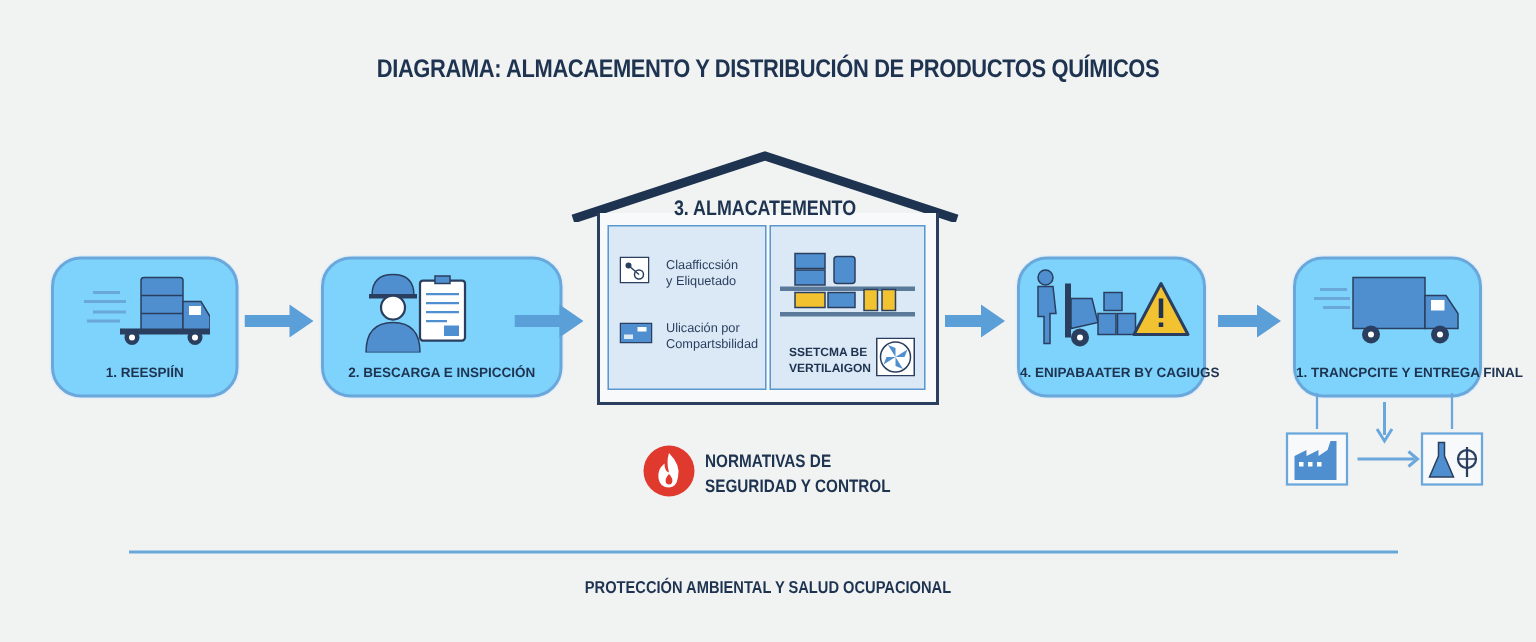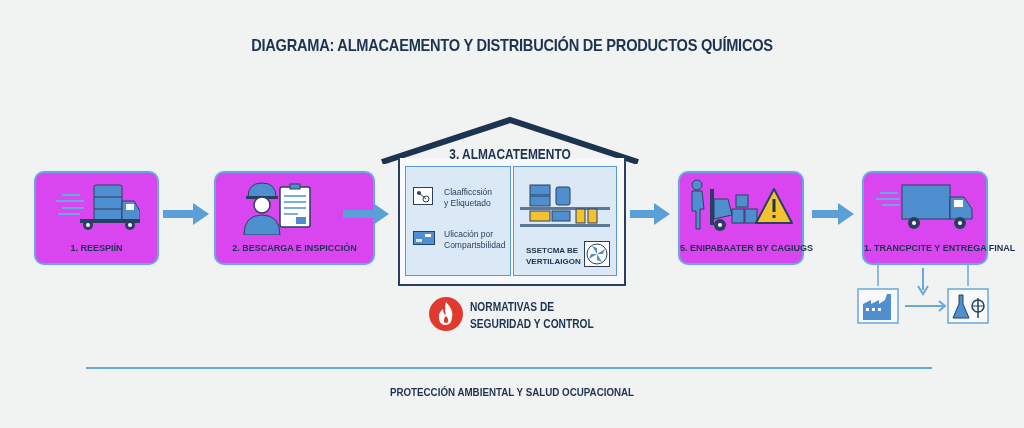--- a/index.html
+++ b/index.html
@@ -1,22 +1,22 @@
 <!DOCTYPE html>
 <html><head>
 <meta charset="utf-8">
 <style>
   html,body{margin:0;padding:0;}
   body{width:1024px;height:428px;background:#f1f2f2;position:relative;overflow:hidden;font-family:"Liberation Sans",sans-serif;}
   .title{position:absolute;top:36px;left:0;width:1024px;text-align:center;font-size:17px;font-weight:bold;color:#1d3350;letter-spacing:-0.3px;transform:scaleX(0.86);}
-  .box{position:absolute;background:#d946ef;border:2px solid #6aa8dc;border-radius:10px;box-shadow:0 0 0 1px #e4eef7;}
+  .box{position:absolute;background:#7dd3fc;border:2px solid #6aa8dc;border-radius:20px;box-shadow:0 0 0 1px #e4eef7;}
   .box .lbl{position:absolute;left:0;right:0;bottom:10px;text-align:center;font-size:9px;font-weight:bold;color:#1d3350;white-space:nowrap;}
   .box svg{position:absolute;}
   .arrow{position:absolute;}
-  .house{position:absolute;left:380px;top:116px;width:260px;height:170px;}
+  .house{position:absolute;left:380px;top:100px;width:260px;height:170px;}
   .house .wall{position:absolute;left:18px;top:42px;width:224px;height:126px;background:#f7f9fb;border:2px solid #2a3f5f;border-top:none;}
   .house .htitle{position:absolute;left:0;right:0;top:30px;text-align:center;font-size:14px;font-weight:bold;color:#1d3350;transform:scaleX(0.85);}
   .panel{position:absolute;background:#dbe8f5;border:1.5px solid #5b98cf;}
   .ptxt{position:absolute;font-size:8.5px;color:#2a3f5f;line-height:11px;}
   .vtxt{position:absolute;font-size:8px;font-weight:bold;color:#1d3350;line-height:11px;}
   .norm{position:absolute;left:428px;top:296px;}
   .norm .txt{position:absolute;left:42px;top:3px;font-size:12px;font-weight:bold;color:#1d3350;line-height:17px;white-space:nowrap;transform-origin:left top;transform:scaleX(0.85);}
   .hline{position:absolute;left:86px;top:367px;width:846px;height:2px;background:#6aa8dc;}
   .footer{position:absolute;top:386px;left:0;width:1024px;text-align:center;font-size:11.5px;font-weight:bold;color:#1d3350;transform:scaleX(0.85);}
 </style>
@@ -128,21 +128,21 @@
     <path d="M26 20 L40 20 L44 36 L26 40 Z" fill="#4f8fcf" stroke="#2a3f5f"></path>
     <circle cx="32" cy="46" r="6" fill="#2a3f5f"></circle>
       <circle cx="32" cy="46" r="2" fill="#fff"></circle>
     <rect x="48" y="16" width="12" height="12" fill="#4f8fcf" stroke="#2a3f5f"></rect>
       <rect x="44" y="30" width="12" height="14" fill="#4f8fcf" stroke="#2a3f5f"></rect>
       <rect x="57" y="30" width="12" height="14" fill="#4f8fcf" stroke="#2a3f5f"></rect>
     <path d="M86 10 L104 44 L68 44 Z" fill="#f2c230" stroke="#2a3f5f" stroke-width="2" stroke-linejoin="round"></path>
     <rect x="84.5" y="20" width="3" height="13" fill="#1d3350"></rect>
       <rect x="84.5" y="36" width="3" height="3" fill="#1d3350"></rect>
   </svg>
-  <div class="lbl">5. ENIPABAATER BY CAGIUGS</div>
+  <div class="lbl">4. ENIPABAATER BY CAGIUGS</div>
 </div>
 
 <svg class="arrow" style="left:812px;top:203px" width="42" height="22" viewBox="0 0 42 22">
     <path d="M0 7 H26 V0 L42 11 L26 22 V15 H0 Z" fill="#5b9fd8"></path>
   </svg>
 
 <div class="box" style="left:862px;top:171px;width:122px;height:90px;">
   <svg style="left:10px;top:10px" width="100" height="50" viewBox="0 0 100 50">
     <g stroke="#6aa8dc" stroke-width="2">
         <line x1="6" y1="10" x2="24" y2="10"></line>

